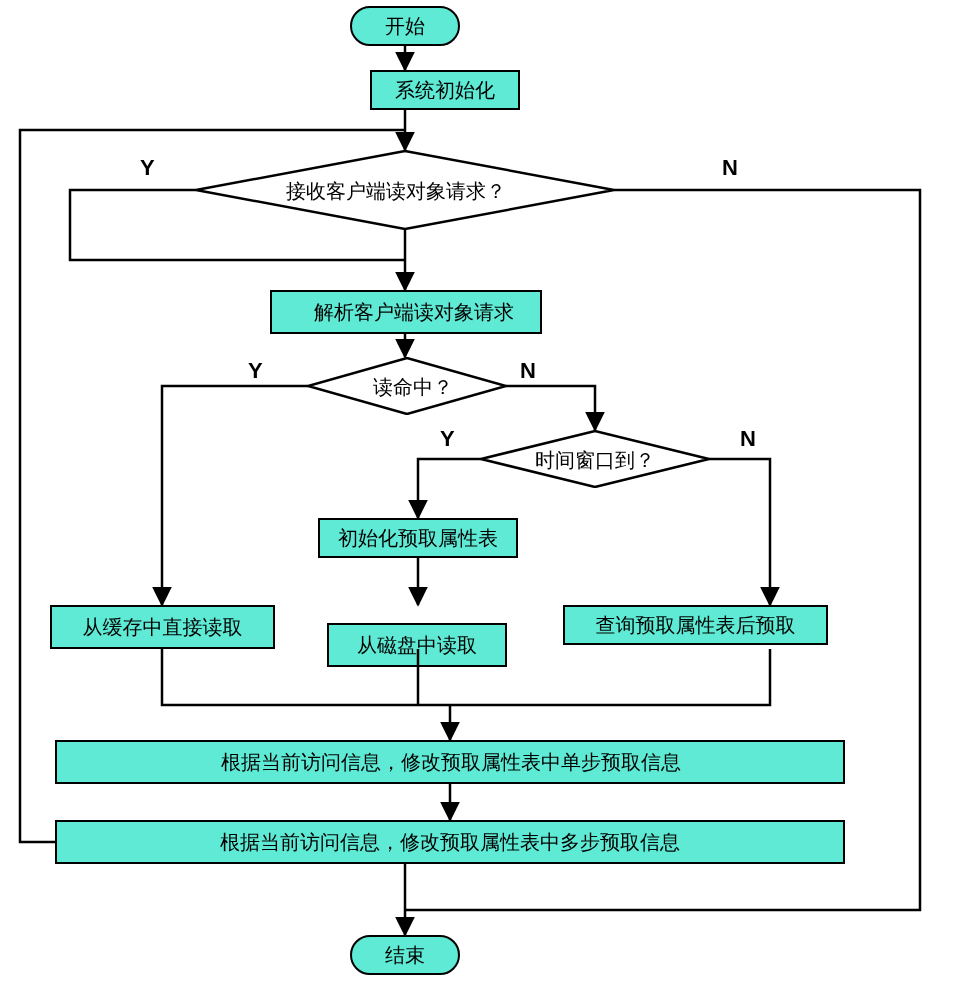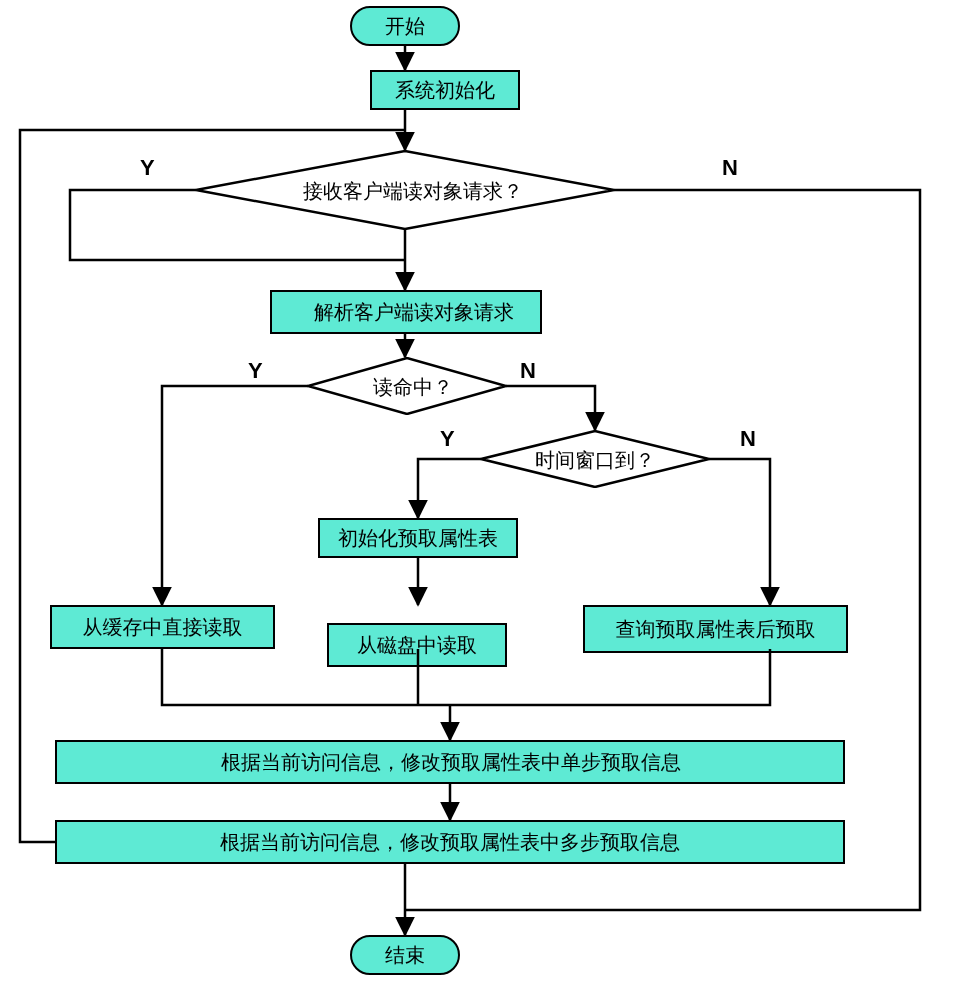--- a/index.html
+++ b/index.html
@@ -56,21 +56,21 @@
   <span>开始</span>
 </div>
 
 <div class="node" style="left:330px; top:70px; width:150px; height:40px;margin-left:40px;">
   <span>系统初始化</span>
 </div>
 
 <svg class="decision-svg" style="left:195px; top:150px;" width="420" height="80" viewBox="0 0 420 80">
   <polygon points="210,1 419,40 210,79 1,40" fill="#fff" stroke="#000" stroke-width="2.5"></polygon>
 </svg>
-<div class="decision-label" style="left:203px; top:178px; width:420px;">
+<div class="decision-label" style="left:186px; top:178px; width:420px;">
   <span>接收客户端读对象请求？</span>
 </div>
 
 <div class="yn" style="left:140px; top:155px;">Y</div>
 <div class="yn" style="left:722px; top:155px;">N</div>
 
 <div class="node" style="left:270px; top:290px; width:272px; height:44px;padding-left:26px;">
   <span>解析客户端读对象请求</span>
 </div>
 
@@ -95,21 +95,21 @@
 <div class="node" style="left:318px; top:518px; width:200px; height:40px;">
   <span>初始化预取属性表</span>
 </div>
 
 <div class="node" style="left:50px; top:605px; width:225px; height:44px;">
   <span>从缓存中直接读取</span>
 </div>
 <div class="node" style="left:327px; top:623px; width:180px; height:44px;">
   <span>从磁盘中读取</span>
 </div>
-<div class="node" style="left:563px; top:605px; width:265px; height:48px;margin-left:20px;">
+<div class="node" style="left:563px; top:605px; width:265px; height:40px;">
   <span>查询预取属性表后预取</span>
 </div>
 
 <div class="node" style="left:55px; top:740px; width:790px; height:44px;padding-left:12px;">
   <span>根据当前访问信息，修改预取属性表中单步预取信息</span>
 </div>
 
 <div class="node" style="left:55px; top:820px; width:790px; height:44px;">
   <span>根据当前访问信息，修改预取属性表中多步预取信息</span>
 </div>

